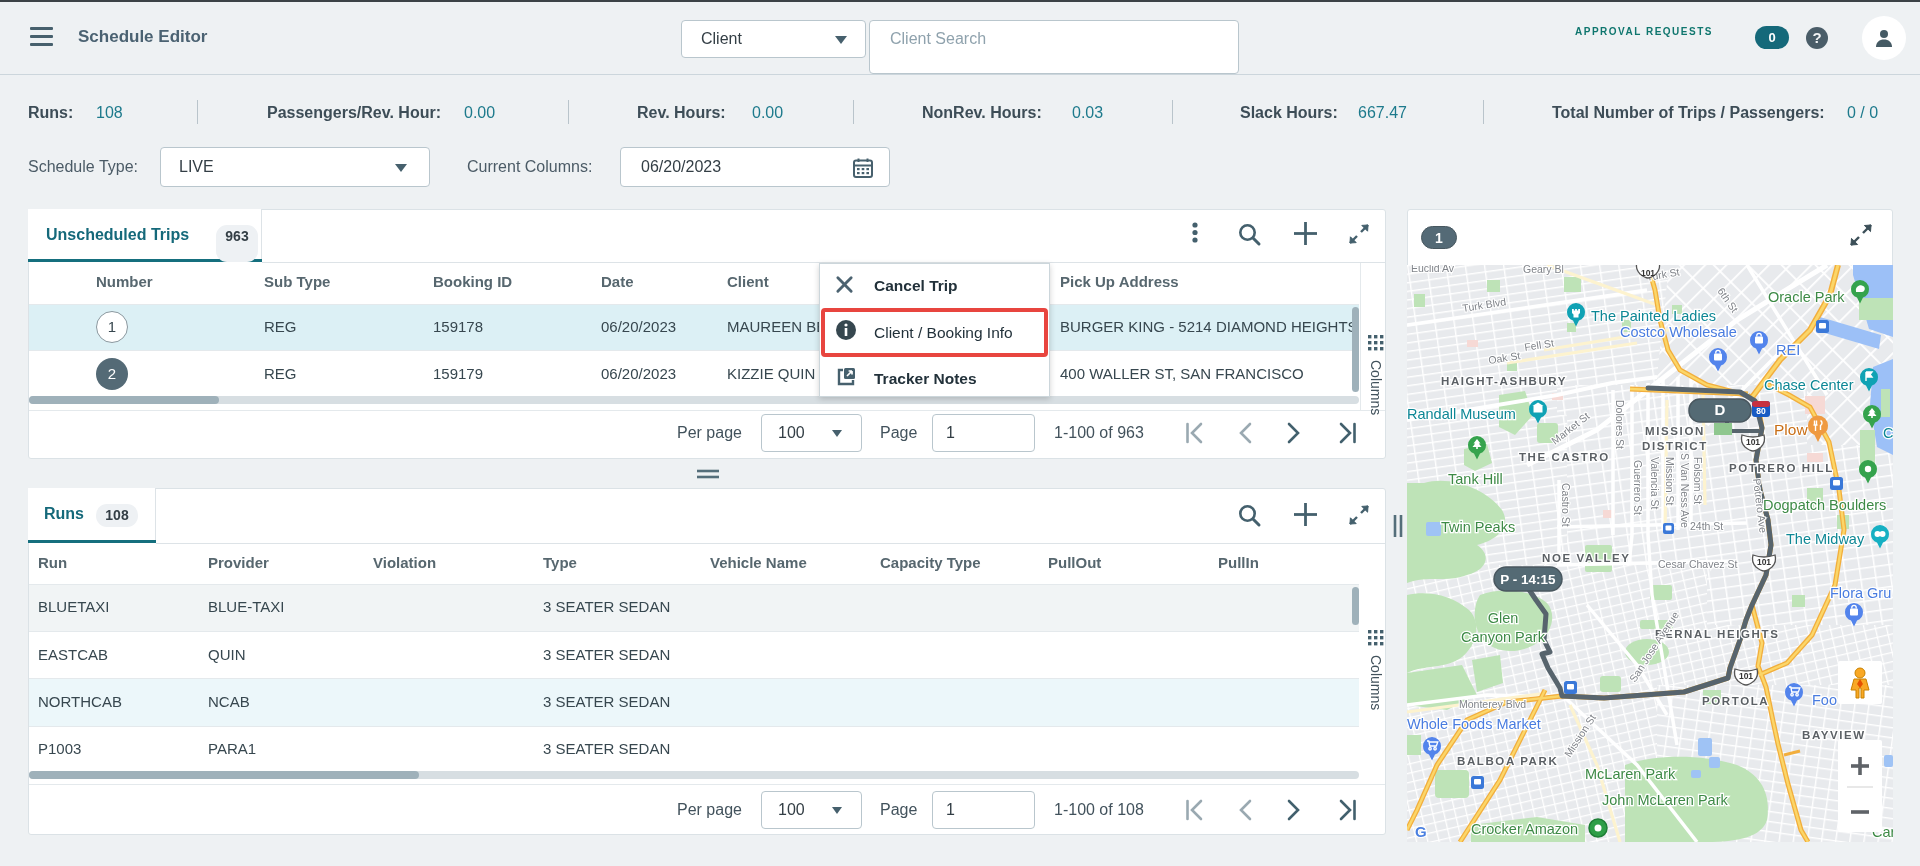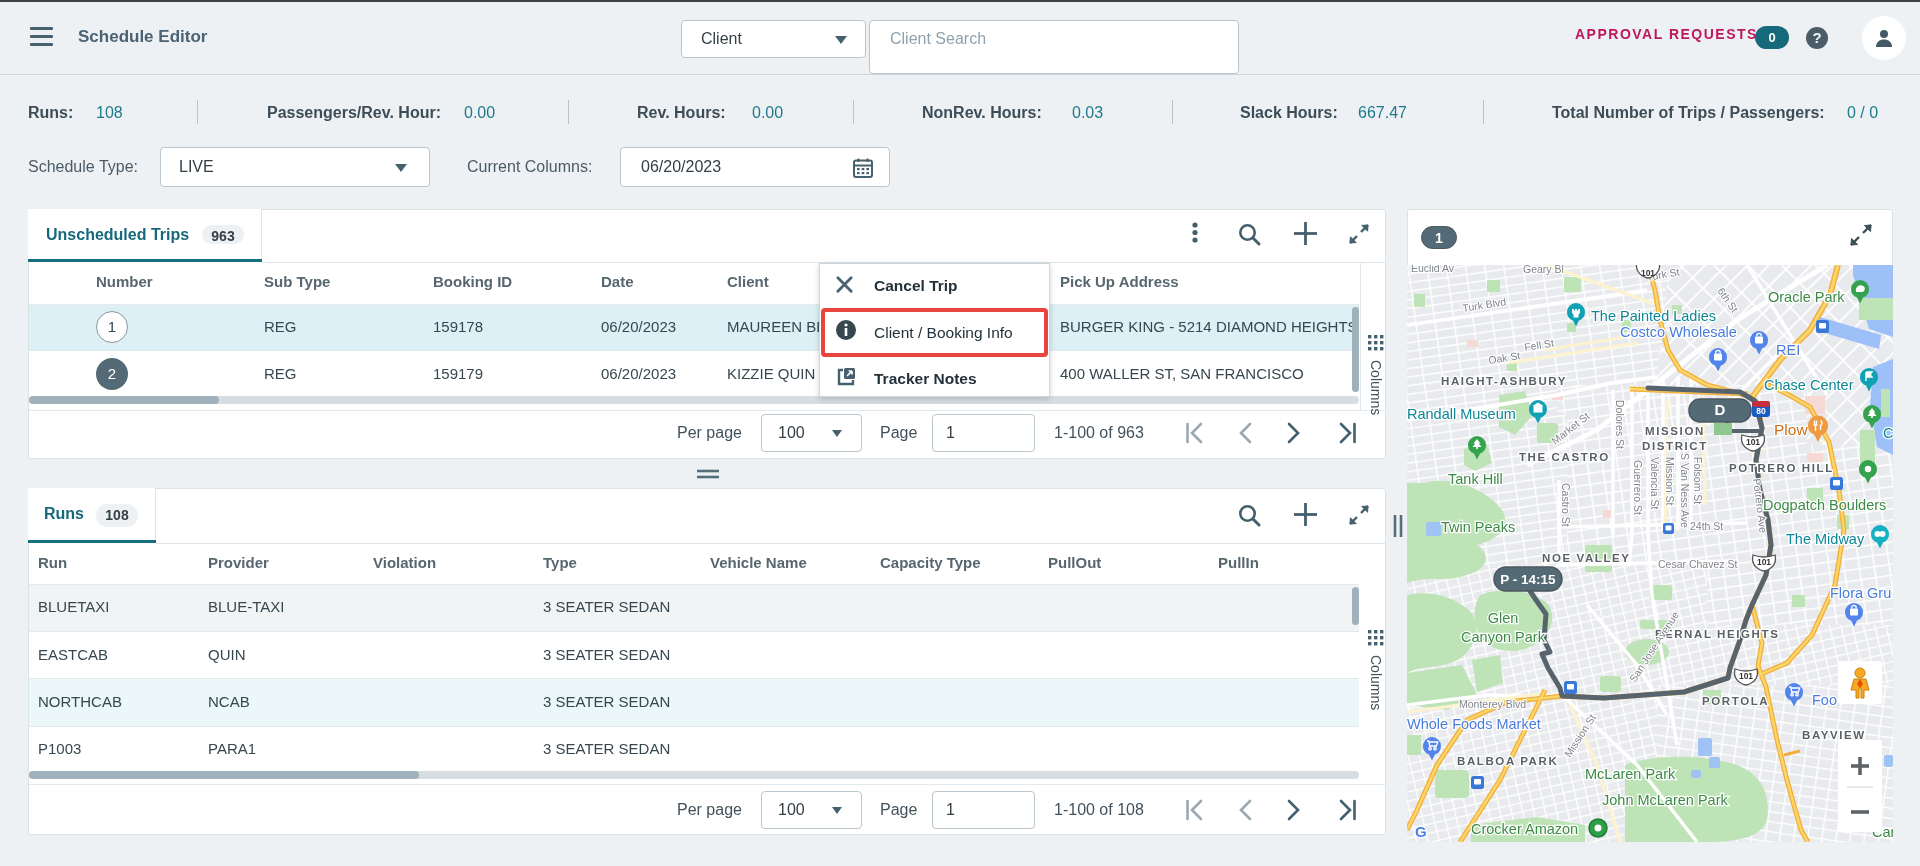--- a/index.html
+++ b/index.html
@@ -13,21 +13,21 @@
 .hamb { position:absolute; left:30px; top:27px; width:23px; height:19px; }
 .hamb div { height:3px; background:#47606d; border-radius:1px; margin-bottom:5px; }
 #title { position:absolute; left:78px; top:27px; font-size:17px; font-weight:bold; color:#4b6272; }
 .selbox { position:absolute; background:#fff; border:1px solid #b9c6cd; border-radius:4px; }
 #cliSel { left:681px; top:20px; width:185px; height:38px; }
 #cliSel span { position:absolute; left:19px; top:9px; font-size:16px; color:#333e45; }
 #cliSel .arr { position:absolute; right:18px; top:15px; }
 .arr { width:0; height:0; border-left:6px solid transparent; border-right:6px solid transparent; border-top:8px solid #46606d; }
 #cliSearch { left:869px; top:20px; width:370px; height:54px; }
 #cliSearch span { position:absolute; left:20px; top:9px; font-size:16px; color:#8fa2ad; }
-#appr { position:absolute; left:1575px; top:26px; font-size:14px; font-weight:bold; letter-spacing:1.5px; color:#be185d; }
+#appr { position:absolute; left:1575px; top:26px; font-size:10px; font-weight:bold; letter-spacing:1.5px; color:#0f766e; }
 #apprBadge { position:absolute; left:1755px; top:26px; width:34px; height:23px; background:#15697a; border-radius:12px; color:#fff; font-size:13px; font-weight:bold; text-align:center; line-height:23px; }
 #qmark { position:absolute; left:1806px; top:27px; width:22px; height:22px; background:#4a5d68; border-radius:50%; color:#f2f4f5; font-size:15px; font-weight:bold; text-align:center; line-height:22px; }
 #avatar { position:absolute; left:1862px; top:16px; width:44px; height:44px; background:#fff; border-radius:50%; }
 
 .slab { position:absolute; top:104px; font-size:16px; font-weight:bold; color:#3d4d57; }
 .sval { position:absolute; top:104px; font-size:16px; color:#1d7a8c; }
 .ssep { position:absolute; top:100px; width:1px; height:24px; background:#b9c4cb; }
 
 .clab { position:absolute; top:158px; font-size:16px; color:#4b5b66; }
 #schSel { left:160px; top:147px; width:270px; height:40px; }
@@ -118,21 +118,21 @@
       <rect x="5" y="15" width="2.6" height="2.2"></rect>
       <rect x="9.7" y="15" width="2.6" height="2.2"></rect>
       <rect x="14.4" y="15" width="2.6" height="2.2"></rect>
     </g>
   </svg>
 
 <div class="panel" id="tripsPanel" style="left:28px;top:209px;width:1358px;height:250px"></div>
 <div class="tab" style="left:28px;top:209px;width:234px;height:53px"></div>
 <div class="tabline" style="left:28px;top:259px;width:234px"></div>
 <div class="tabname" style="left:46px;top:226px">Unscheduled Trips</div>
-<div class="badge" style="left:202px;top:225px;width:42px;height:19px;line-height:23px">963</div>
+<div class="badge" style="left:216px;top:225px;width:42px;height:37px;line-height:23px">963</div>
 <div class="abs" style="left:262px;top:262px;width:1123px;height:1px;background:#dde3e7"></div>
 
 <svg class="abs" style="left:1188px;top:221px" width="14" height="24" viewBox="0 0 14 24">
     <g fill="#44606d">
       <circle cx="7" cy="4" r="2.6"></circle>
       <circle cx="7" cy="11.5" r="2.6"></circle>
       <circle cx="7" cy="19" r="2.6"></circle>
     </g>
   </svg>
 <svg class="abs" style="left:1237px;top:222px" width="25" height="25" viewBox="0 0 25 25">

